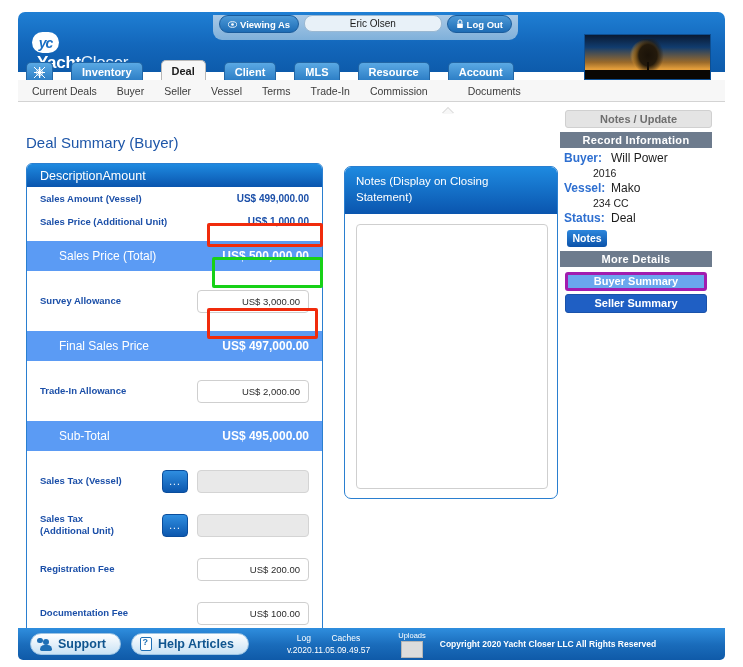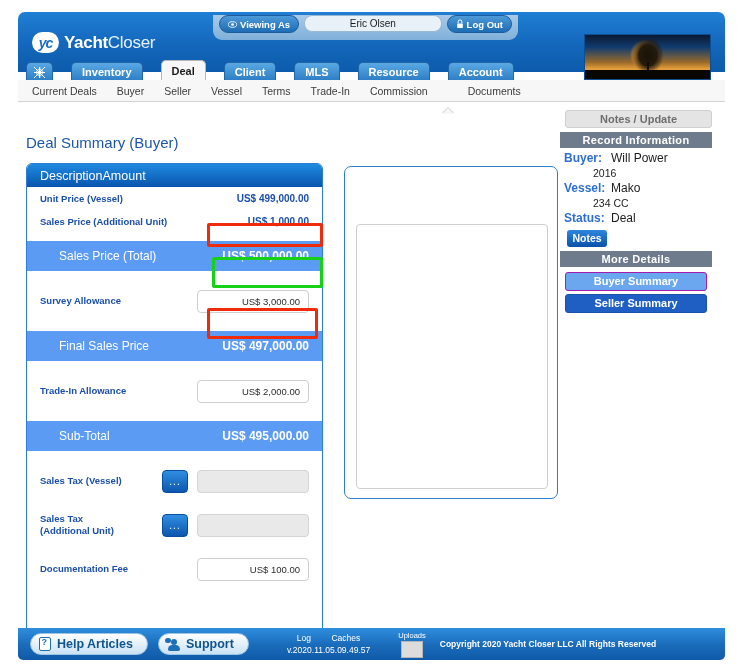--- a/index.html
+++ b/index.html
@@ -10,21 +10,21 @@
     overflow: hidden;
   }
   #app { position: relative; width: 743px; height: 667px; background:#fff; }
 
   
   .header {
     position: absolute; left: 18px; top: 12px; width: 707px; height: 60px;
     background: linear-gradient(to bottom, #1f7fd4 0%, #1367bb 55%, #0d5bab 100%);
     border-radius: 7px 7px 0 0;
   }
-  .logo-wrap { position:absolute; left:14px; top:20px; display:flex; align-items:flex-end; }
+  .logo-wrap { position:absolute; left:14px; top:20px; display:flex; align-items:flex-start;flex-direction:column; }
   .logo-badge {
     width: 27px; height: 21px; border-radius: 11px; background:#fff;
     color:#1a6fc4; font-weight:bold; font-size:14px; font-style:italic;
     display:flex; align-items:center; justify-content:center; letter-spacing:-1px;
   }
   .logo-text { color:#fff; font-size:17px; margin-left:5px; letter-spacing:-.3px; }
   .logo-text b { font-weight:bold; }
   .logo-text span { font-weight:normal; color:#e8f2fb; }
 
   .viewbar {
@@ -202,21 +202,21 @@
     margin:3px 0 0 3px; width:40px; height:17px; border-radius:3px;
     background: linear-gradient(to bottom,#2d87dd,#0b52a9);
     color:#fff; font-size:10.5px; font-weight:bold;
     display:flex; align-items:center; justify-content:center;
   }
   .sum-btn {
     width:142px; height:19px; margin:5px auto 0; border-radius:3px;
     font-size:11px; font-weight:bold; color:#fff;
     display:flex; align-items:center; justify-content:center;
   }
-  .sum-btn.light { background:#6aa7ee; border:1px solid #a21caf; }
+  .sum-btn.light { background:#6aa7ee; border:3px solid #a21caf; }
   .sum-btn.dark  { background:#1f5fc4; border:1px solid #1a52aa; margin-top:3px; }
 
   
   .footer {
     position:absolute; left:18px; top:628px; width:707px; height:32px;
     background: linear-gradient(to bottom,#2f8ede 0%,#1a6cbb 52%,#0f5aa8 100%);
     border-radius:0 0 5px 5px; display:flex; align-items:center; padding-left:12px;
   }
   .round-btn {
     height:22px; border-radius:11px; padding:0 14px 0 8px; display:flex;
@@ -312,21 +312,21 @@
 
   <div class="page-title">Deal Summary (Buyer)</div>
 
   <div class="summary-table">
     <div class="st-head">
       <span>Description</span>
       <span>Amount</span>
     </div>
     <div id="tablebody">
         <div class="st-row plain">
-          <span class="lbl">Unit Price (Vessel)</span>
+          <span class="lbl">Sales Amount (Vessel)</span>
           <span class="amt">US$ 499,000.00</span>
         </div>
         <div class="st-row plain">
           <span class="lbl">Sales Price (Additional Unit)</span>
           <span class="amt">US$ 1,000.00</span>
         </div>
         <div class="st-sep"></div>
         <div class="st-row band">
           <span class="lbl">Sales Price (Total)</span>
           <span class="amt">US$ 500,000.00</span>
@@ -364,33 +364,40 @@
           </div>
         </div>
         <div class="st-row tall">
           <span class="lbl" style="max-width: 88px;">Sales Tax (Additional Unit)</span>
           <div class="row-right">
             <div class="dots-btn">...</div>
             <div class="fieldbox disabled"></div>
           </div>
         </div>
         <div class="st-row tall">
+          <span class="lbl">Registration Fee</span>
+          <div class="row-right">
+            <div class="fieldbox">US$ 200.00</div>
+          </div>
+        </div>
+        <div class="st-row tall">
           <span class="lbl">Documentation Fee</span>
           <div class="row-right">
             <div class="fieldbox">US$ 100.00</div>
           </div>
         </div>
       </div>
   </div>
 
   <div class="hl red" style="left:207px; top:223px; width:116px; height:24px;"></div>
   <div class="hl green" style="left:212px; top:257px; width:111px; height:31px;"></div>
   <div class="hl red" style="left:207px; top:308px; width:111px; height:31px;"></div>
 
   <div class="notes-panel">
+    <div class="notes-head">Notes (Display on Closing Statement)</div>
     <div class="notes-area" placeholder=""></div>
   </div>
 
   <div class="side">
     <div class="save-btn">Notes / Update</div>
     <div class="sect-head">Record Information</div>
     <div class="rec-list">
       <div class="rec-line">
         <span class="rec-key">Buyer:</span>
         <span class="rec-val">Will Power</span>
@@ -407,31 +414,31 @@
       </div>
       <div class="notes-badge">Notes</div>
     </div>
     <div class="sect-head">More Details</div>
     <div class="sum-btn light">Buyer Summary</div>
     <div class="sum-btn dark">Seller Summary</div>
   </div>
 
   <div class="footer">
     <div class="round-btn">
-      <span class="doc-icon"></span>
-      <span>Help Articles</span>
-    </div>
-    <div class="round-btn">
       <span class="person-icon">
           <span class="bub"></span>
           <span class="head"></span>
           <span class="body"></span>
         </span>
       <span>Support</span>
     </div>
+    <div class="round-btn">
+      <span class="doc-icon"></span>
+      <span>Help Articles</span>
+    </div>
     <div class="foot-links">
       <div>
         <span class="lk">Log</span>
         <span class="lk">Caches</span>
       </div>
       <div>v.2020.11.05.09.49.57</div>
     </div>
     <div class="uploads-wrap">
       <div class="uploads-lbl">Uploads</div>
       <div class="uploads-box"></div>

